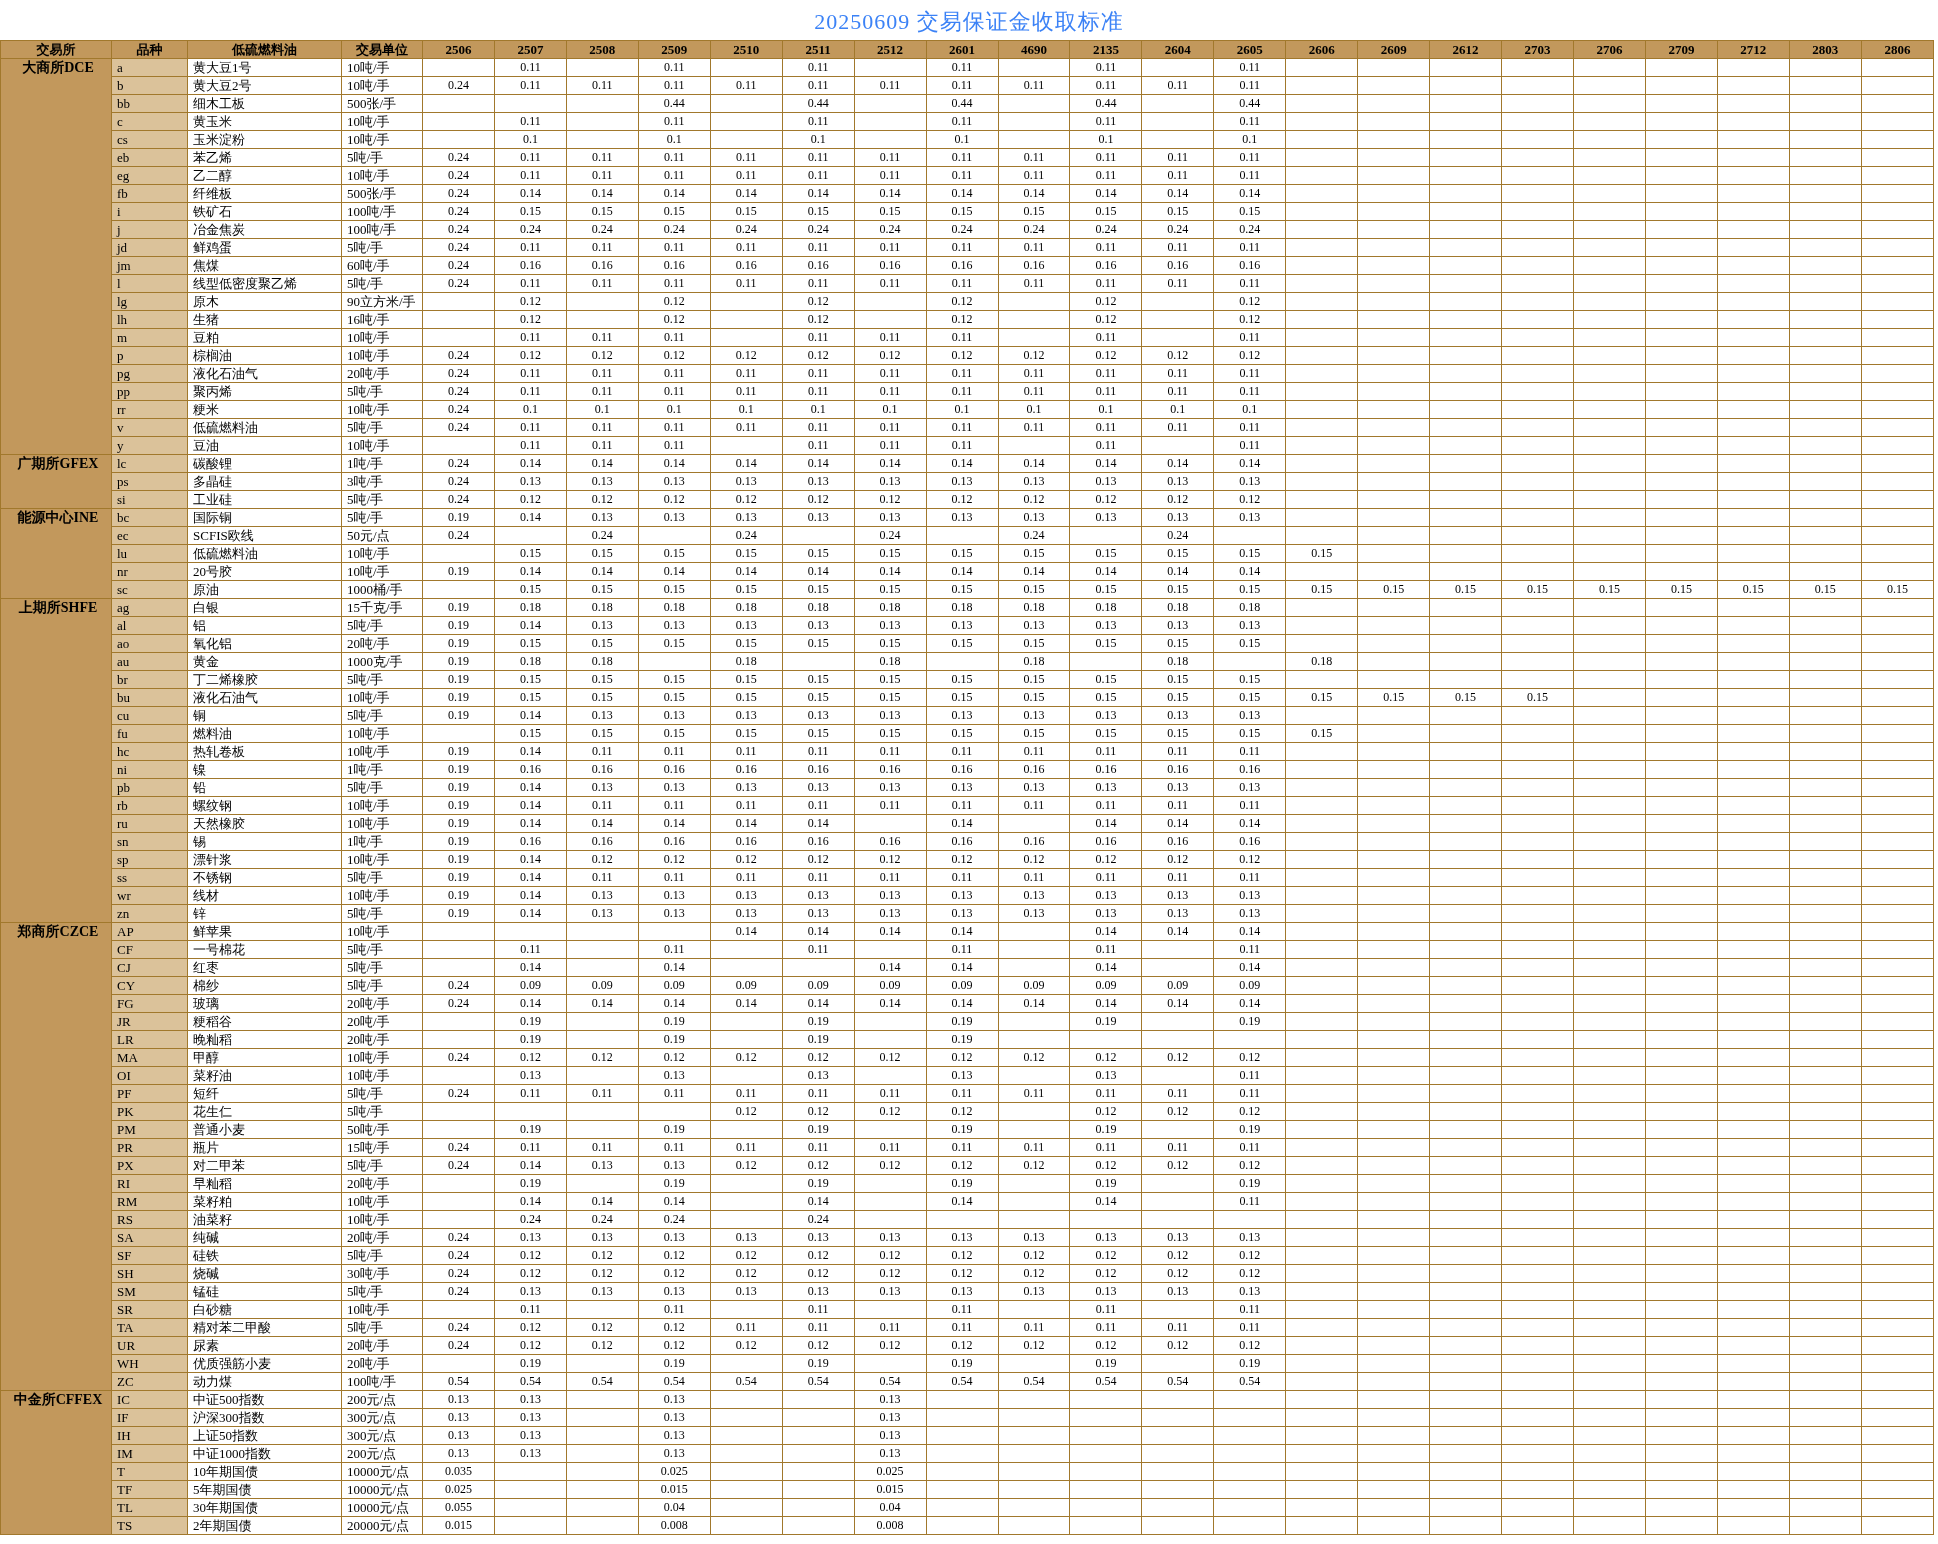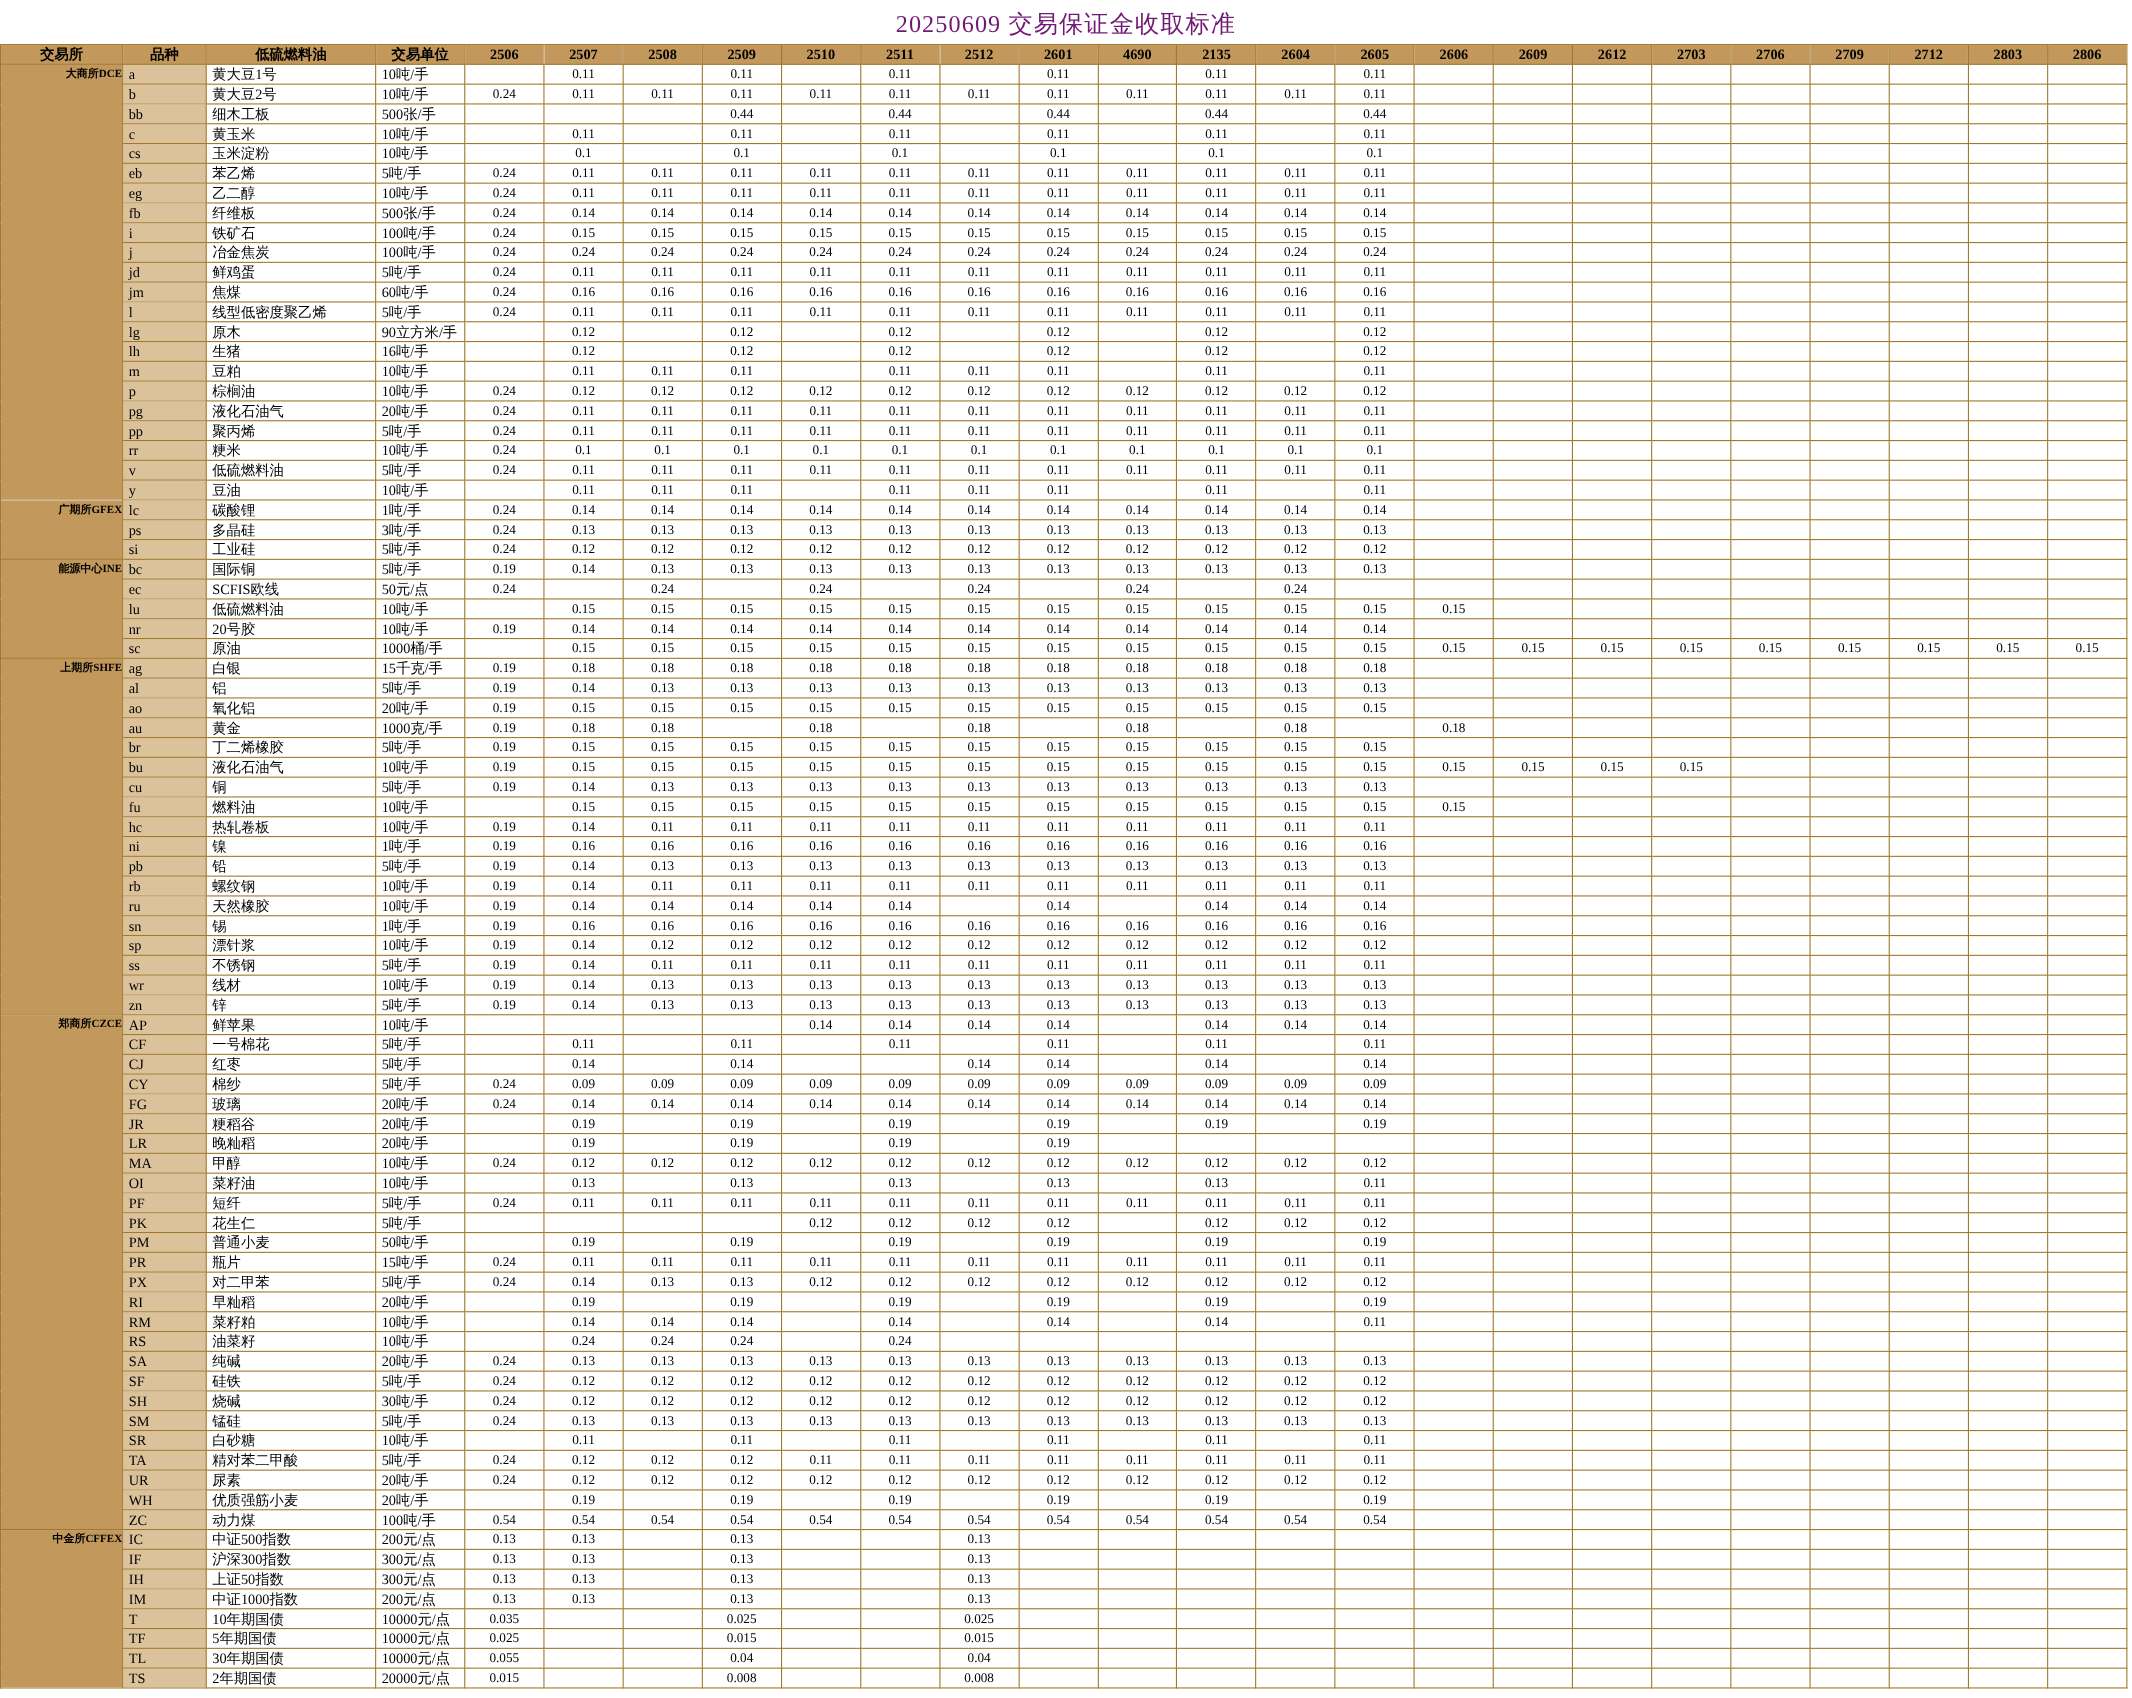--- a/index.html
+++ b/index.html
@@ -1,27 +1,27 @@
 <!DOCTYPE html>
 <html style="--hdr: #C2985C; --code: #DBC29A; --border: #A1782C; --cell_bg: #FFFFFF; --text: #000000;"><head>
 <meta charset="utf-8">
 <style>
   html,body{margin:0;padding:0;background:#ffffff;}
   body{width:1938px;height:1544px;overflow:hidden;position:relative;
        font-family:"Liberation Serif","DejaVu Serif",serif;color:#000;}
   .title{position:absolute;top:7px;left:0;width:1938px;text-align:center;
-         font-size:22px;letter-spacing:1px;color:#701a75;}
+         font-size:22px;letter-spacing:1px;color:#3b82f6;}
   table{position:absolute;left:0;top:40px;width:1934px;
         border-collapse:collapse;table-layout:fixed;}
   th,td{border:1px solid var(--border,#A1782C);height:17px;line-height:17px;
         padding:0;overflow:hidden;white-space:nowrap;}
   th{background:var(--hdr,#C2985C);font-size:13px;font-weight:bold;text-align:center;}
   .lh0{width:110px}.lh1{width:75px}.lh2{width:153px}.lh3{width:80px}
-  td.exch{background:var(--hdr,#C2985C);font-weight:bold;font-size:10px;
-          text-align:right;vertical-align:top;padding-left:4px;}
+  td.exch{background:var(--hdr,#C2985C);font-weight:bold;font-size:14px;
+          text-align:center;vertical-align:top;padding-left:4px;}
   td.code{background:var(--code,#DBC29A);text-align:left;padding-left:5px;font-size:13px;}
   td.name{background:#fff;text-align:left;padding-left:5px;font-size:13px;}
   td.unit{background:#fff;text-align:left;padding-left:5px;font-size:13px;}
   td.val{background:#fff;text-align:center;font-size:12px;}
 </style>
 </head>
 <body>
 
 <div class="title">20250609 交易保证金收取标准</div>
 

